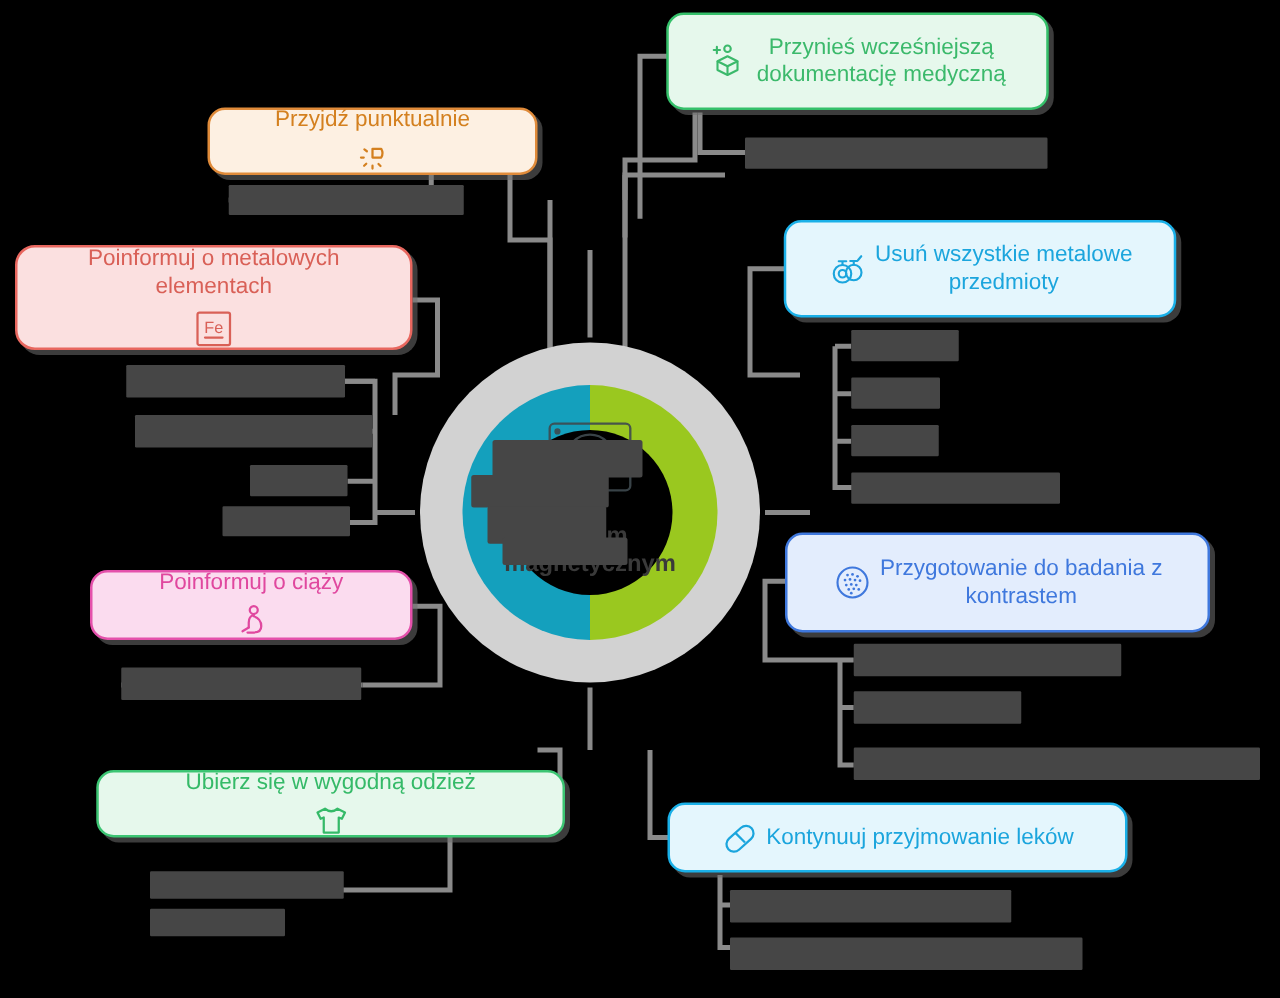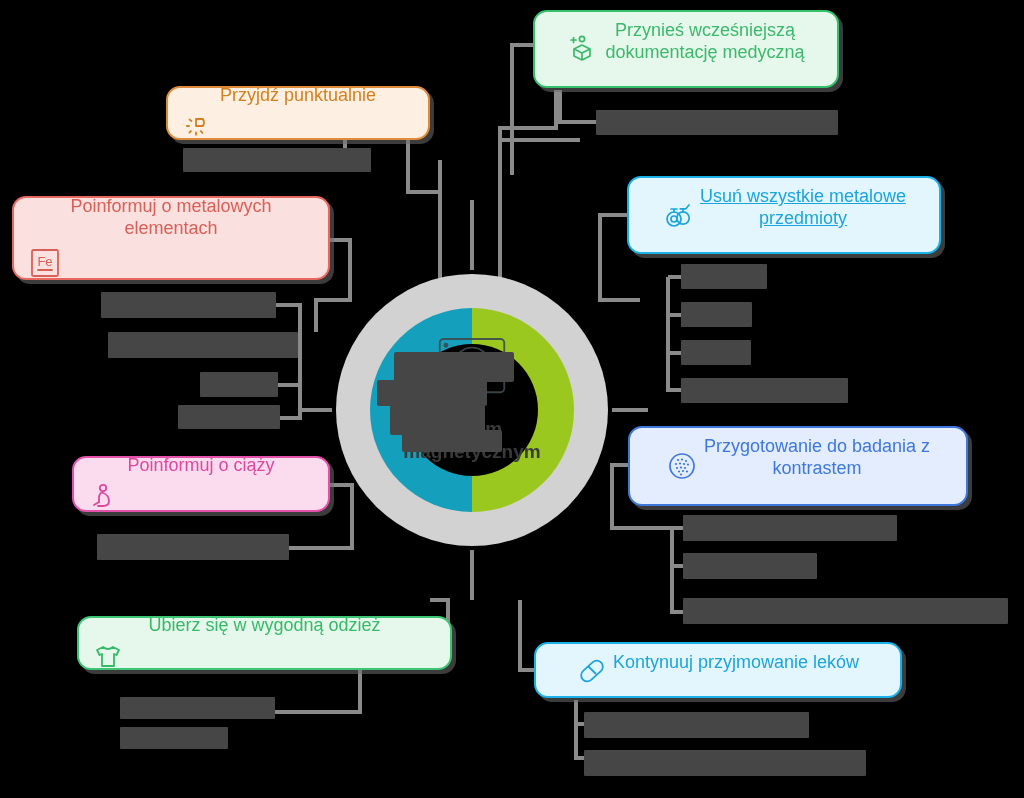--- a/index.html
+++ b/index.html
@@ -19,20 +19,21 @@
   }
   svg.layer {
     position: absolute; left: 0; top: 0;
     width: 1024px; height: 798px;
     pointer-events: none;
   }
   
   .card {
     position: absolute;
     display: flex;
+    align-items: center;
     justify-content: center;
     gap: 6px;
     border-radius: 14px;
     border: 2px solid;
     padding: 8px 14px;
     line-height: 1.22;
     text-align: center;
     box-shadow: 4px 4px 0 rgba(110,110,110,0.55);
     z-index: 5;
   }
@@ -41,21 +42,21 @@
     white-space: pre-line;
     font-weight: 400;
   }
   .card .ic { flex: 0 0 auto; display:flex; align-items:center; }
   .card.icon-right { flex-direction: column; }
   .card.icon-left  { flex-direction: row-reverse; }
 
   
   .c-orange { background:#fdf0e2; border-color:#e08b3a; color:#d4801f; }
   .c-green  { background:#e6f8ec; border-color:#35c06a; color:#3bb96b; }
-  .c-red    { background:#fbe0e0; border-color:#e8675f; color:#d96057; }
+  .c-red    { background:#fbe0e0; border-color:#e8675f; color:#d96057;border-radius:16px; }
   .c-cyan   { background:#e4f6fd; border-color:#1ab0e8; color:#1ba5dd; }
   .c-pink   { background:#fbdcef; border-color:#e451ab; color:#e0489f; }
   .c-blue   { background:#e3edfd; border-color:#3f78dd; color:#3f78dd; }
   .c-mint   { background:#e6f8ec; border-color:#3cc573; color:#35ba68; }
 
   
   .redact {
     position: absolute;
     background: #464646;
     border-radius: 1px;
@@ -226,21 +227,21 @@
 elementach</span>
     <span class="ic">
       <svg width="34" height="34" viewBox="0 0 34 34" fill="none" stroke="#d96057" stroke-width="1.8">
         <rect x="4" y="4" width="26" height="26" rx="1.5"></rect>
         <text x="17" y="20" font-family="Liberation Sans, sans-serif" font-size="13" fill="#d96057" stroke="none" text-anchor="middle">Fe</text>
         <path d="M10 24 h14" stroke-linecap="round"></path>
       </svg>
     </span>
   </div>
 
-  <div class="card c-cyan icon-left" style="left:627px; top:176px; width:314px; height:78px;text-decoration:underline;">
+  <div class="card c-cyan icon-left" style="left:627px; top:176px; width:314px; height:78px;">
     <span class="label">Usuń wszystkie metalowe
 przedmioty</span>
     <span class="ic">
       <svg width="32" height="32" viewBox="0 0 32 32" fill="none" stroke="#1ba5dd" stroke-width="1.7">
         <circle cx="12" cy="20" r="7"></circle>
         <circle cx="12" cy="20" r="3"></circle>
         <path d="M12 13 v-3 M9 10 h6" stroke-linecap="round"></path>
         <circle cx="21" cy="19" r="6.2"></circle>
         <path d="M21 12.8 v-3 M18.2 9.8 h5.6" stroke-linecap="round"></path>
         <path d="M24.5 9 l2.5 -3" stroke-linecap="round"></path>

